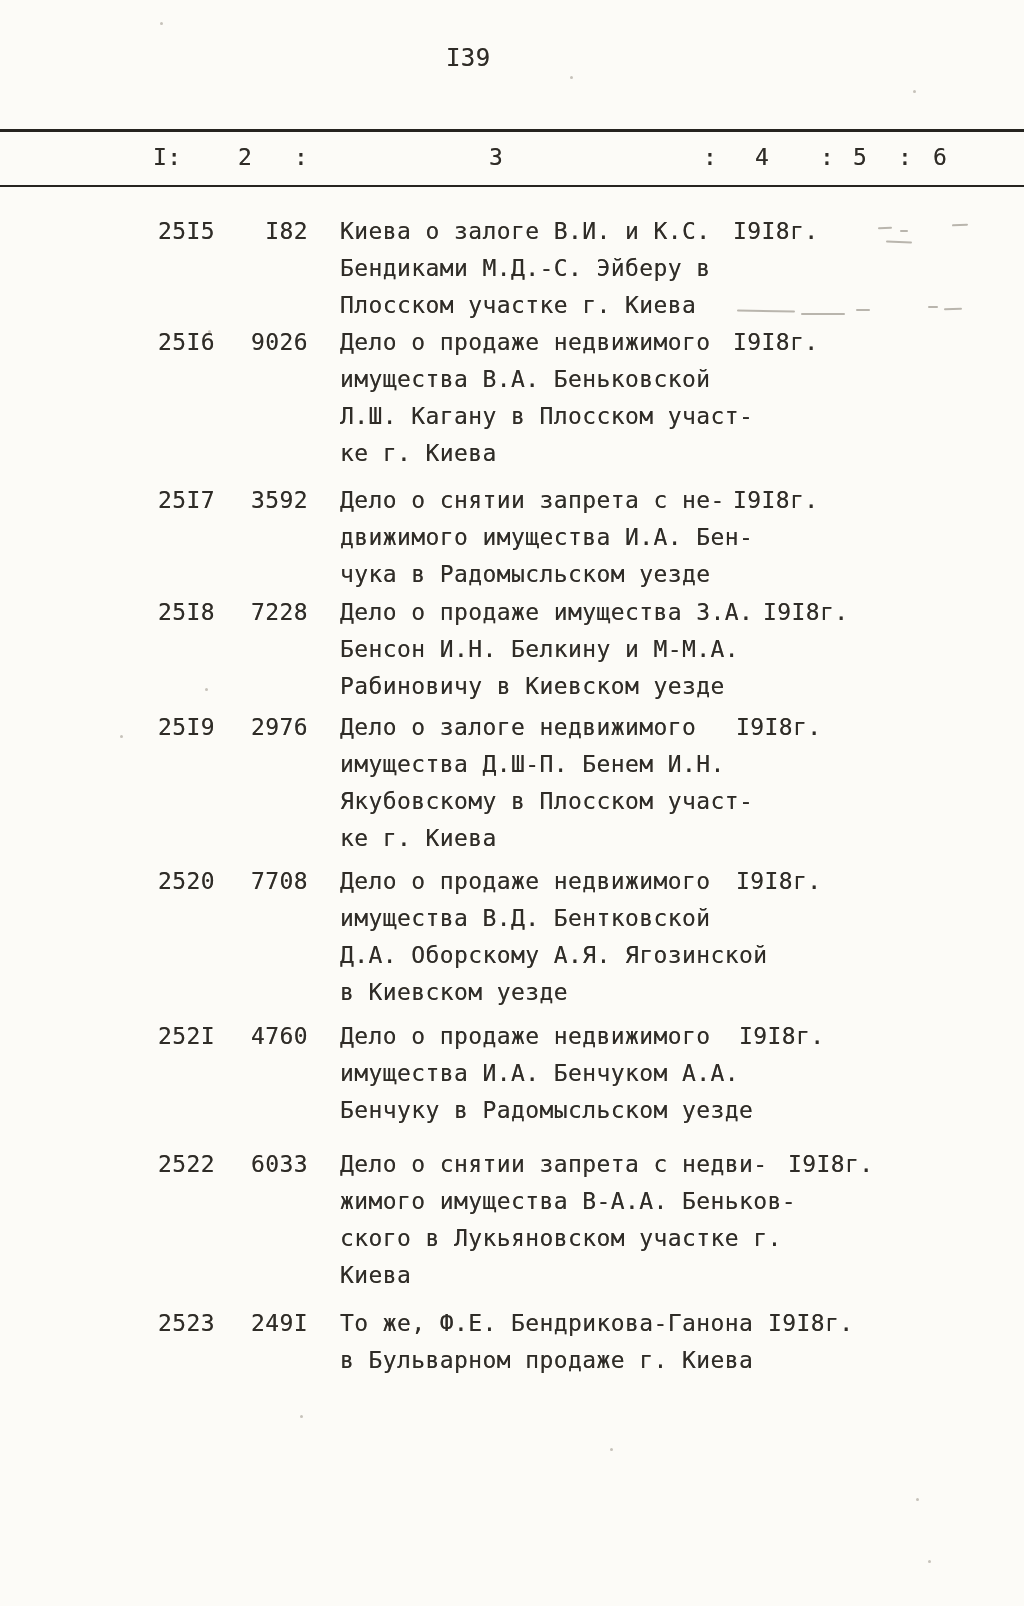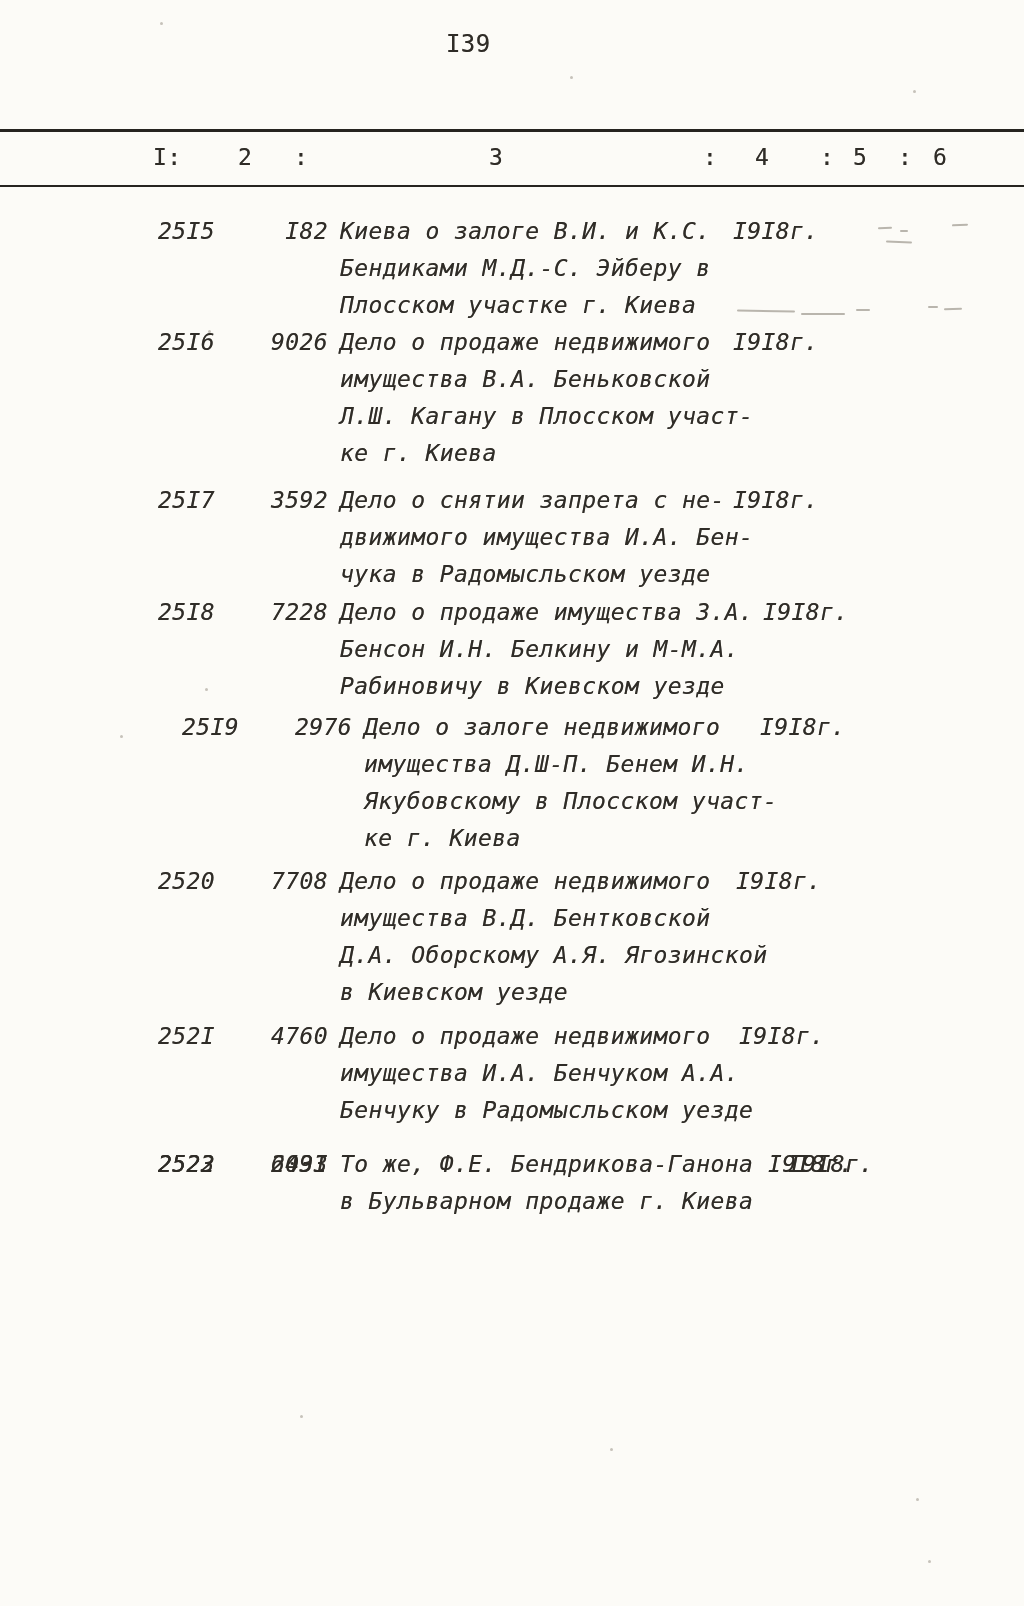--- a/index.html
+++ b/index.html
@@ -13,21 +13,21 @@
     height: 1606px;
     background: #fcfbf7;
     overflow: hidden;
     font-family: "DejaVu Sans Mono", "Liberation Mono", monospace;
     color: #2f2c27;
     letter-spacing: 0.4px;
     text-shadow: 0 0 0.5px rgba(47,44,39,0.55);
   }
   .page-number {
     position: absolute;
-    top: 30px;
+    top: 44px;
     left: 446px;
     font-size: 24px;
   }
   .rule {
     position: absolute;
     left: 0;
     width: 1024px;
     background: #262420;
   }
   .rule-top { top: 129px; height: 3px; }
@@ -45,30 +45,30 @@
   .h8 { left: 898px; }
   .h9 { left: 933px; }
   .rows {
     position: absolute;
     top: 213px;
     left: 0;
     width: 1024px;
     font-size: 23px;
     line-height: 37px;
   }
-  .row { position: relative; width: 838px; font-style: italic; }
+  .row { position: relative; width: 838px; }
   .c1 { position: absolute; left: 158px; top: 0; white-space: nowrap; }
-  .c2 { position: absolute; left: 256px; top: 0; width: 72px; text-align: right; white-space: nowrap; }
+  .c2 { position: absolute; left: 236px; top: 0; width: 72px; text-align: right; white-space: nowrap; }
   .c3 { margin-left: 340px; width: 480px; }
   .c3 .ln { white-space: nowrap; }
   .c4 { position: absolute; top: 0; left: 733px; white-space: nowrap; }
   .r2 { margin-top: 0; }
   .r3 { margin-top: 10px; }
   .r4 { margin-top: 1px; }
-  .r5 { margin-top: 4px; margin-left: 24px; }
+  .r5 { margin-top: 4px; }
   .r6 { margin-top: 6px; }
   .r7 { margin-top: 7px; }
   .r8 { margin-top: 17px; }
   .r9 { margin-top: 11px; }
   .r4 .c4 { left: 763px; }
   .r5 .c4 { left: 736px; }
   .r6 .c4 { left: 736px; }
   .r7 .c4 { left: 739px; }
   .r8 .c4 { left: 788px; }
   .r9 .c4 { left: 768px; }
@@ -188,20 +188,26 @@
         <div class="ln">Дело о продаже недвижимого</div>
         <div class="ln">имущества И.А. Бенчуком А.А.</div>
         <div class="ln">Бенчуку в Радомысльском уезде</div>
       </div>
       <span class="c4">I9I8г.</span>
     </div>
 
     <div class="row r8">
       <span class="c1">2522</span>
       <span class="c2">6033</span>
+      <div class="c3">
+        <div class="ln">Дело о снятии запрета с недви-</div>
+        <div class="ln">жимого имущества В-А.А. Беньков-</div>
+        <div class="ln">ского в Лукьяновском участке г.</div>
+        <div class="ln">Киева</div>
+      </div>
       <span class="c4">I9I8г.</span>
     </div>
 
     <div class="row r9">
       <span class="c1">2523</span>
       <span class="c2">249I</span>
       <div class="c3">
         <div class="ln">То же, Ф.Е. Бендрикова-Ганона</div>
         <div class="ln">в Бульварном продаже г. Киева</div>
       </div>

